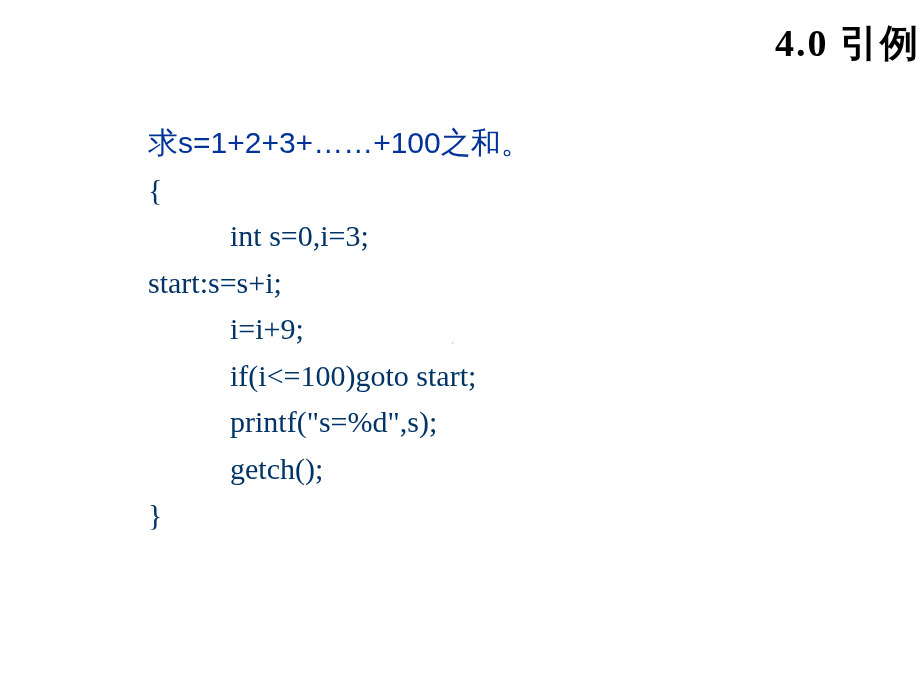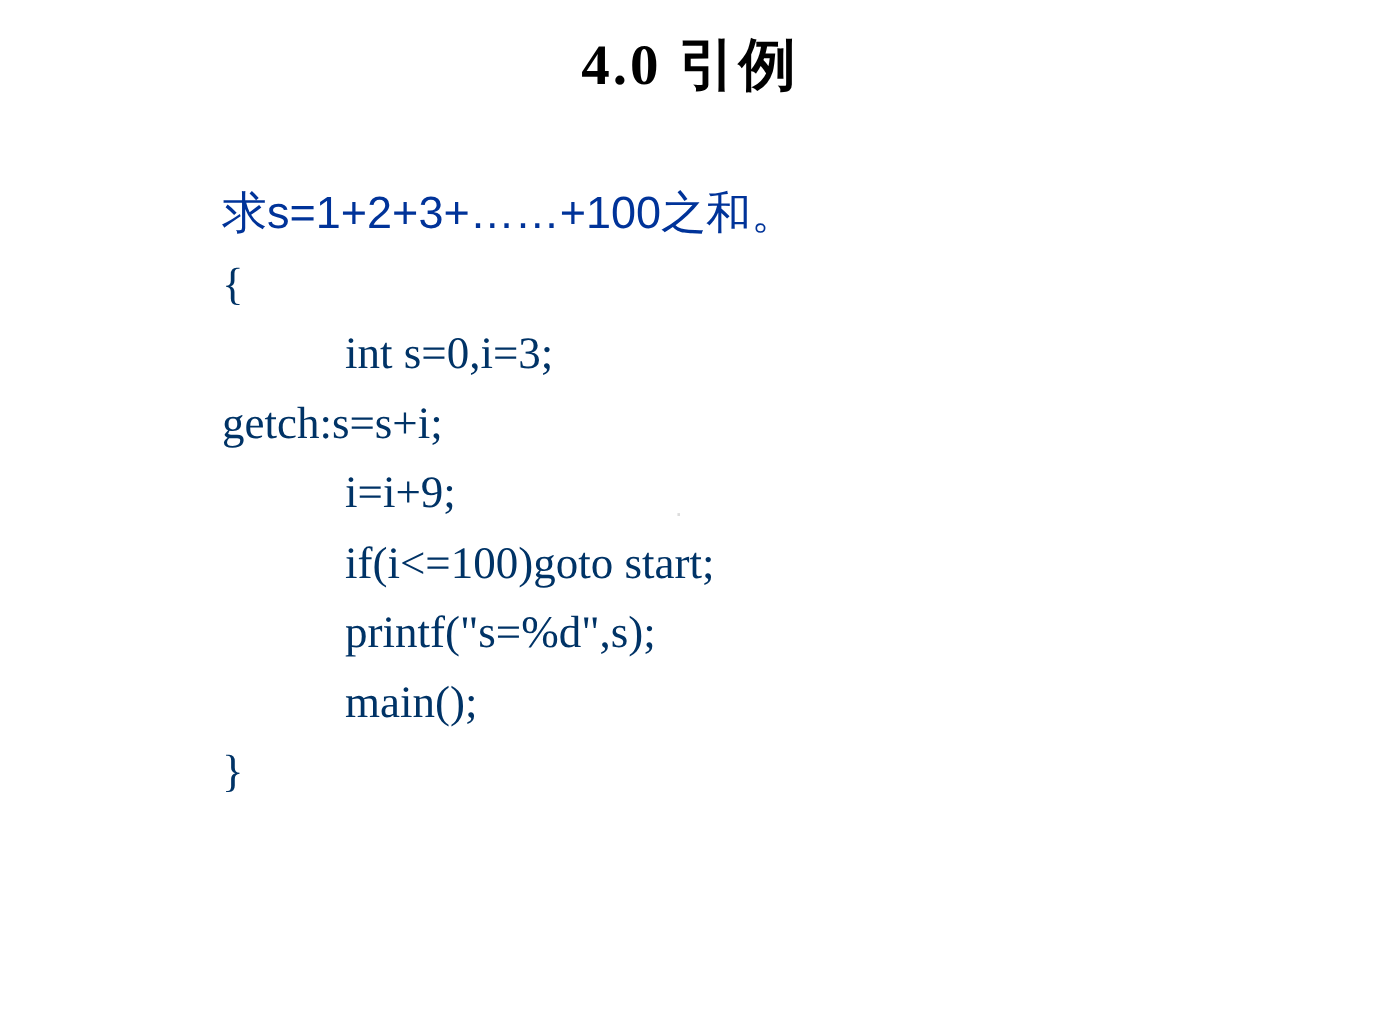--- a/index.html
+++ b/index.html
@@ -13,21 +13,21 @@
       background: #ffffff;
       font-family: "SimSun", "宋体", serif;
       position: relative;
       overflow: hidden;
     }
     .title {
       position: absolute;
       top: 18px;
       left: 0;
       width: 100%;
-      text-align: center;
+      text-align: right;
       font-size: 38px;
       font-weight: bold;
       color: #000000;
       letter-spacing: 2px;
     }
     .content {
       position: absolute;
       top: 120px;
       left: 148px;
       font-size: 30px;
@@ -57,21 +57,21 @@
   </style>
 </head>
 <body>
 
 <div class="title">4.0 引例</div>
 
 <div class="content">
   <div class="problem">求s=1+2+3+……+100之和。</div>
   <div class="code">{</div>
   <div class="code"><span class="indent"></span><span>int s=0,i=3;</span></div>
-  <div class="code">getch:s=s+i;</div>
+  <div class="code">start:s=s+i;</div>
   <div class="code"><span class="indent"></span><span>i=i+9;</span></div>
   <div class="code"><span class="indent"></span><span>if(i&lt;=100)goto start;</span></div>
   <div class="code"><span class="indent"></span><span>printf("s=%d",s);</span></div>
-  <div class="code"><span class="indent"></span><span>main();</span></div>
+  <div class="code"><span class="indent"></span><span>getch();</span></div>
   <div class="code">}</div>
 </div>
 
 <div class="watermark">.</div>
 
 </body></html>

